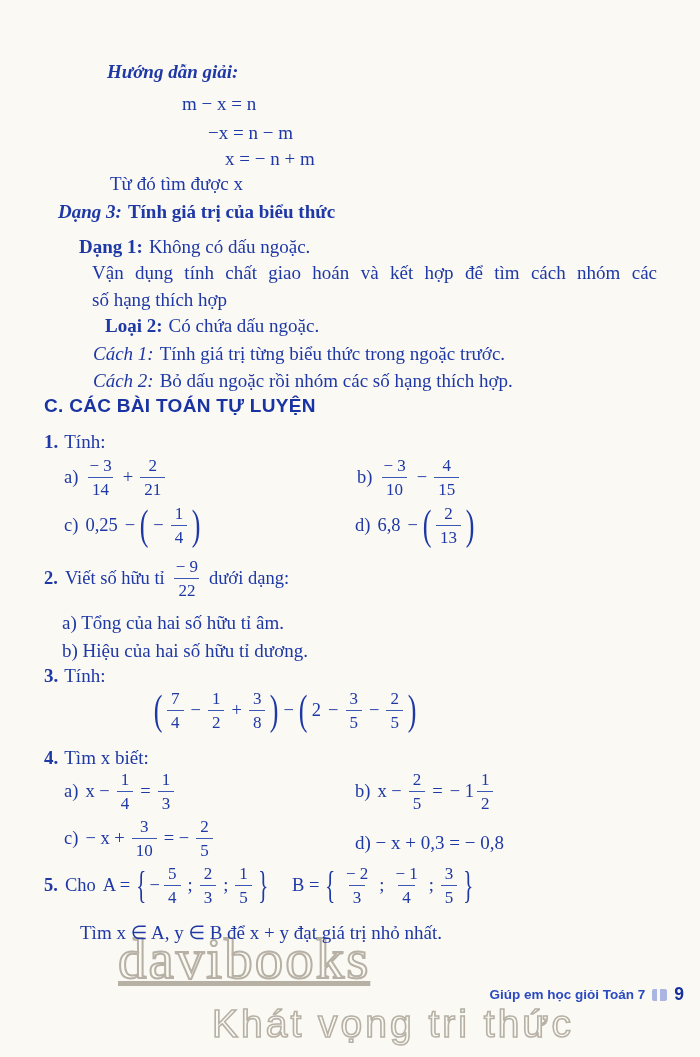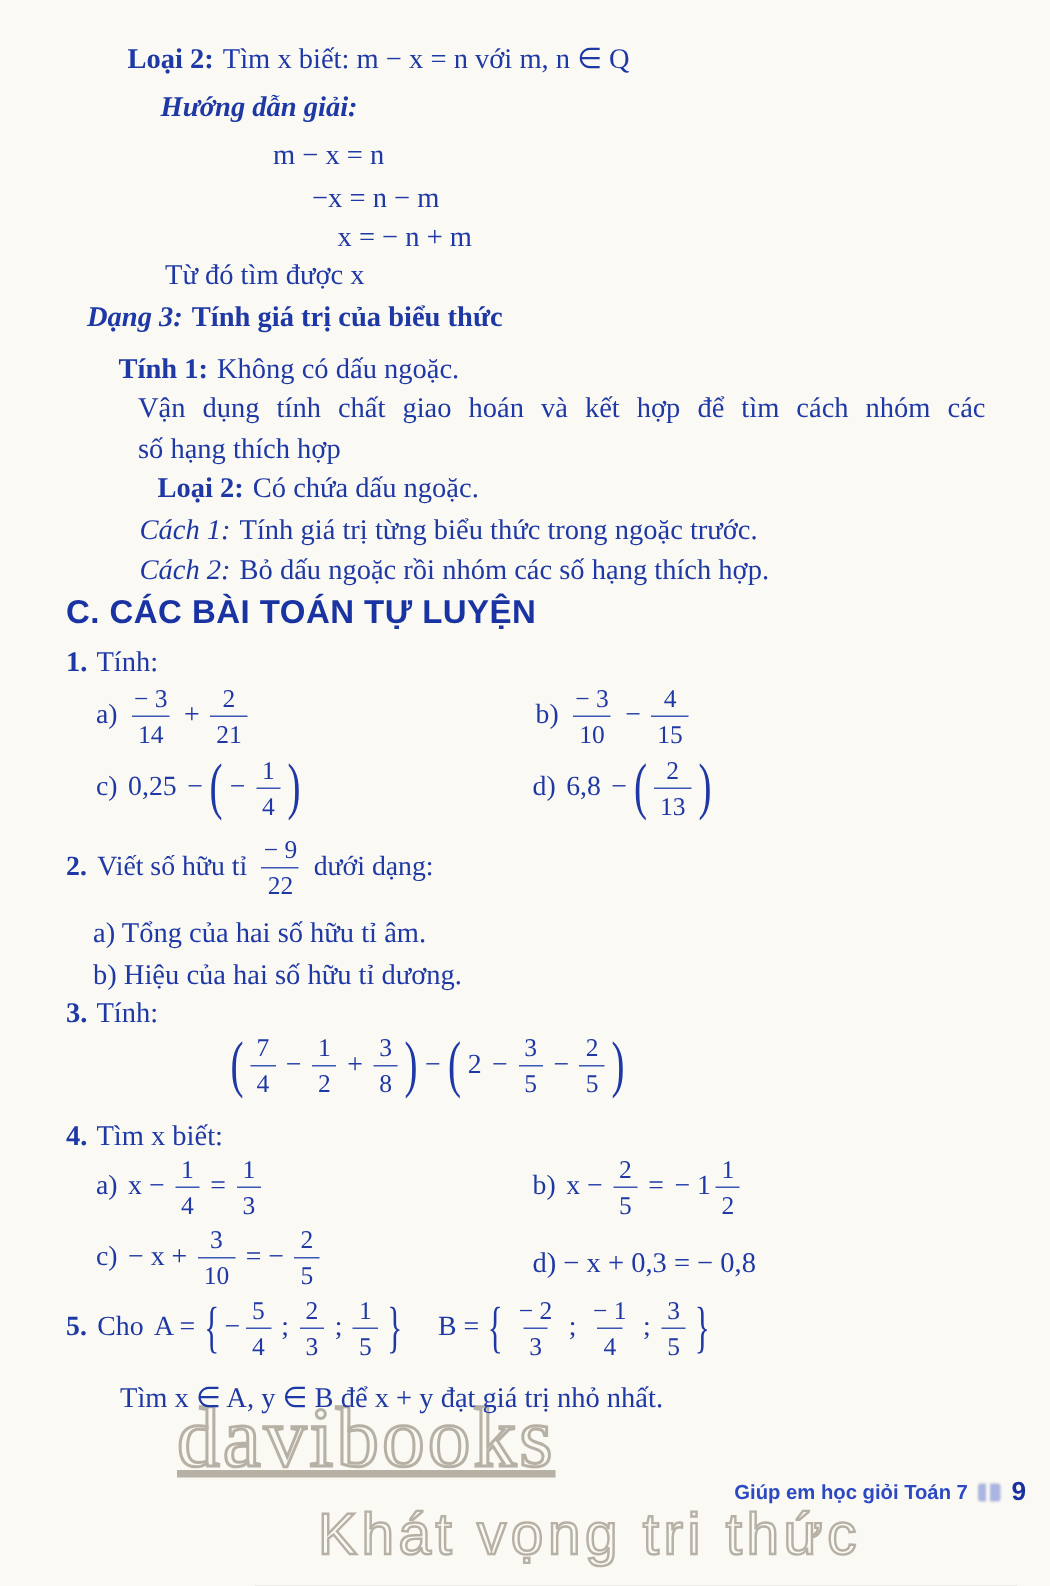--- a/index.html
+++ b/index.html
@@ -11,21 +11,21 @@
     overflow:hidden;
   }
   .ln{position:absolute;font-size:19px;line-height:1.25;white-space:nowrap;z-index:2;}
   .ln .gap{margin-left:6px;}
   .b{font-weight:bold;}
   .i{font-style:italic;}
   .just{white-space:normal;text-align:justify;text-align-last:justify;}
   .heading{
     position:absolute;z-index:2;
     font-family:"Liberation Sans",sans-serif;
-    font-weight:bold;font-size:22px;letter-spacing:.3px;color:#1a33a3;
+    font-weight:bold;font-size:19px;letter-spacing:.3px;color:#1a33a3;
     white-space:nowrap;
   }
   .mathrow{
     position:absolute;z-index:2;display:flex;align-items:center;gap:7px;
     font-size:18.5px;white-space:nowrap;
   }
   .frac{display:inline-flex;flex-direction:column;align-items:center;line-height:1;font-size:17px;}
   .fr-top{padding:0 4px 3px;}
   .fr-bot{border-top:1.5px solid #3b57b5;padding:3px 4px 0;}
   .par{display:inline-block;font-size:42px;font-weight:400;line-height:1;transform:scaleX(.62);margin:0 -5px;}
@@ -56,38 +56,35 @@
   }
 </style>
 </head>
 <body>
 
 <div class="page">
 
   <div class="wm-brand">davibooks</div>
   <div class="wm-slogan">Khát vọng tri thức</div>
 
-  <div class="ln" style="left:85px;top:28px;">
-    <span class="b">Loại 2:</span><span class="gap">Tìm x biết: m − x = n  với  m, n ∈ Q</span>
-  </div>
 
   <div class="ln b i" style="left:107px;top:60px;">Hướng dẫn giải:</div>
 
   <div class="ln" style="left:182px;top:92px;">m − x = n</div>
   <div class="ln" style="left:208px;top:121px;text-align:center;">−x = n − m</div>
   <div class="ln" style="left:225px;top:147px;">x = − n + m</div>
 
   <div class="ln" style="left:110px;top:172px;">Từ đó tìm được x</div>
 
   <div class="ln" style="left:58px;top:200px;">
     <span class="i b">Dạng 3:</span><span class="b gap">Tính giá trị của biểu thức</span>
   </div>
 
   <div class="ln" style="left:79px;top:235px;">
-    <span class="b">Tính 1:</span><span class="gap">Không có dấu ngoặc.</span>
+    <span class="b">Dạng 1:</span><span class="gap">Không có dấu ngoặc.</span>
   </div>
 
   <div class="ln just" style="left:92px;top:261px;width:565px;">Vận dụng tính chất giao hoán và kết hợp để tìm cách nhóm các</div>
   <div class="ln" style="left:92px;top:288px;">số hạng thích hợp</div>
 
   <div class="ln" style="left:79px;top:314px;margin-left:26px;">
     <span class="b">Loại 2:</span><span class="gap">Có chứa dấu ngoặc.</span>
   </div>
 
   <div class="ln" style="left:93px;top:342px;">

